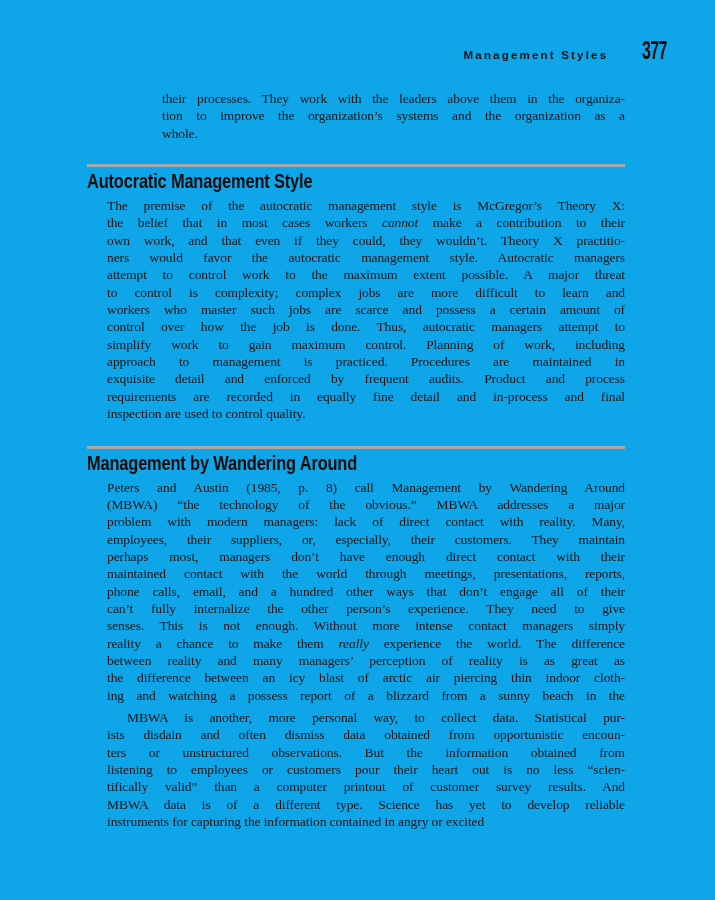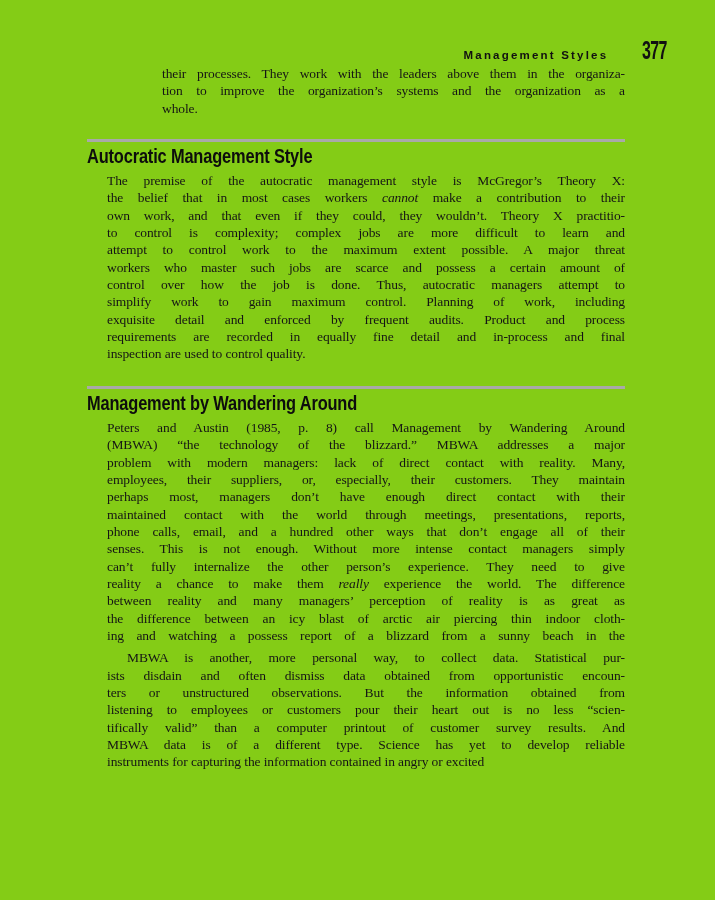--- a/index.html
+++ b/index.html
@@ -5,21 +5,21 @@
   :root{
     --rule:#a9a9a9;
     --ink:#151515;
   }
   *{margin:0;padding:0;box-sizing:border-box;}
   html,body{background:#ffffff;}
   .page{
     position:relative;
     width:715px;
     height:900px;
-    background:#84cc16;
+    background:#0ea5e9;
     color:var(--ink);
     overflow:hidden;
     font-family:"Liberation Serif", serif;
   }
   
   .header{
     display:flex;
     justify-content:flex-end;
     align-items:baseline;
     margin:36px 48px 0 87px;
@@ -47,21 +47,21 @@
   .content{
     margin:0 90px 0 87px; 
   }
   .bodytext{
     margin-left:75px;  
     font-size:13.5px;
     letter-spacing:-0.1px;
     line-height:17.35px;
     color:var(--ink);
   }
-  .intro{ }
+  .intro{ margin-top:25px; }
   .line{
     text-align:justify;
     text-align-last:justify;
     height:17.35px;
     overflow:visible;
   }
   .line.last{ text-align-last:left; }
   .line.indent{ text-indent:20px; }
   em{ font-style:italic; }
   
@@ -103,43 +103,45 @@
         <div class="line last">whole.</div>
       </div>
     <div id="sections">
         <section class="section">
           <div class="section-rule section-rule-1"></div>
           <h2 class="section-heading">Autocratic Management Style</h2>
           <div class="bodytext">
             <div class="line">The premise of the autocratic management style is McGregor’s Theory X:</div>
             <div class="line">the belief that in most cases workers <em>cannot</em> make a contribution to their</div>
             <div class="line">own work, and that even if they could, they wouldn’t. Theory X practitio-</div>
+            <div class="line">ners would favor the autocratic management style. Autocratic managers</div>
+            <div class="line">attempt to control work to the maximum extent possible. A major threat</div>
             <div class="line">to control is complexity; complex jobs are more difficult to learn and</div>
-            <div class="line">attempt to control work to the maximum extent possible. A major threat</div>
             <div class="line">workers who master such jobs are scarce and possess a certain amount of</div>
             <div class="line">control over how the job is done. Thus, autocratic managers attempt to</div>
             <div class="line">simplify work to gain maximum control. Planning of work, including</div>
+            <div class="line">approach to management is practiced. Procedures are maintained in</div>
             <div class="line">exquisite detail and enforced by frequent audits. Product and process</div>
             <div class="line">requirements are recorded in equally fine detail and in-process and final</div>
             <div class="line last">inspection are used to control quality.</div>
           </div>
         </section>
         <section class="section">
           <div class="section-rule section-rule-2"></div>
           <h2 class="section-heading">Management by Wandering Around</h2>
           <div class="bodytext">
             <div class="line">Peters and Austin (1985, p. 8) call Management by Wandering Around</div>
-            <div class="line">(MBWA) “the technology of the blizzard.” MBWA addresses a major</div>
+            <div class="line">(MBWA) “the technology of the obvious.” MBWA addresses a major</div>
             <div class="line">problem with modern managers: lack of direct contact with reality. Many,</div>
             <div class="line">employees, their suppliers, or, especially, their customers. They maintain</div>
             <div class="line">perhaps most, managers don’t have enough direct contact with their</div>
             <div class="line">maintained contact with the world through meetings, presentations, reports,</div>
             <div class="line">phone calls, email, and a hundred other ways that don’t engage all of their</div>
+            <div class="line">can’t fully internalize the other person’s experience. They need to give</div>
             <div class="line">senses. This is not enough. Without more intense contact managers simply</div>
-            <div class="line">can’t fully internalize the other person’s experience. They need to give</div>
             <div class="line">reality a chance to make them <em>really</em> experience the world. The difference</div>
             <div class="line">between reality and many managers’ perception of reality is as great as</div>
             <div class="line">the difference between an icy blast of arctic air piercing thin indoor cloth-</div>
             <div class="line">ing and watching a possess report of a blizzard from a sunny beach in the</div>
           </div>
           <div class="bodytext">
             <div class="line indent">MBWA is another, more personal way, to collect data. Statistical pur-</div>
             <div class="line">ists disdain and often dismiss data obtained from opportunistic encoun-</div>
             <div class="line">ters or unstructured observations. But the information obtained from</div>
             <div class="line">listening to employees or customers pour their heart out is no less “scien-</div>

